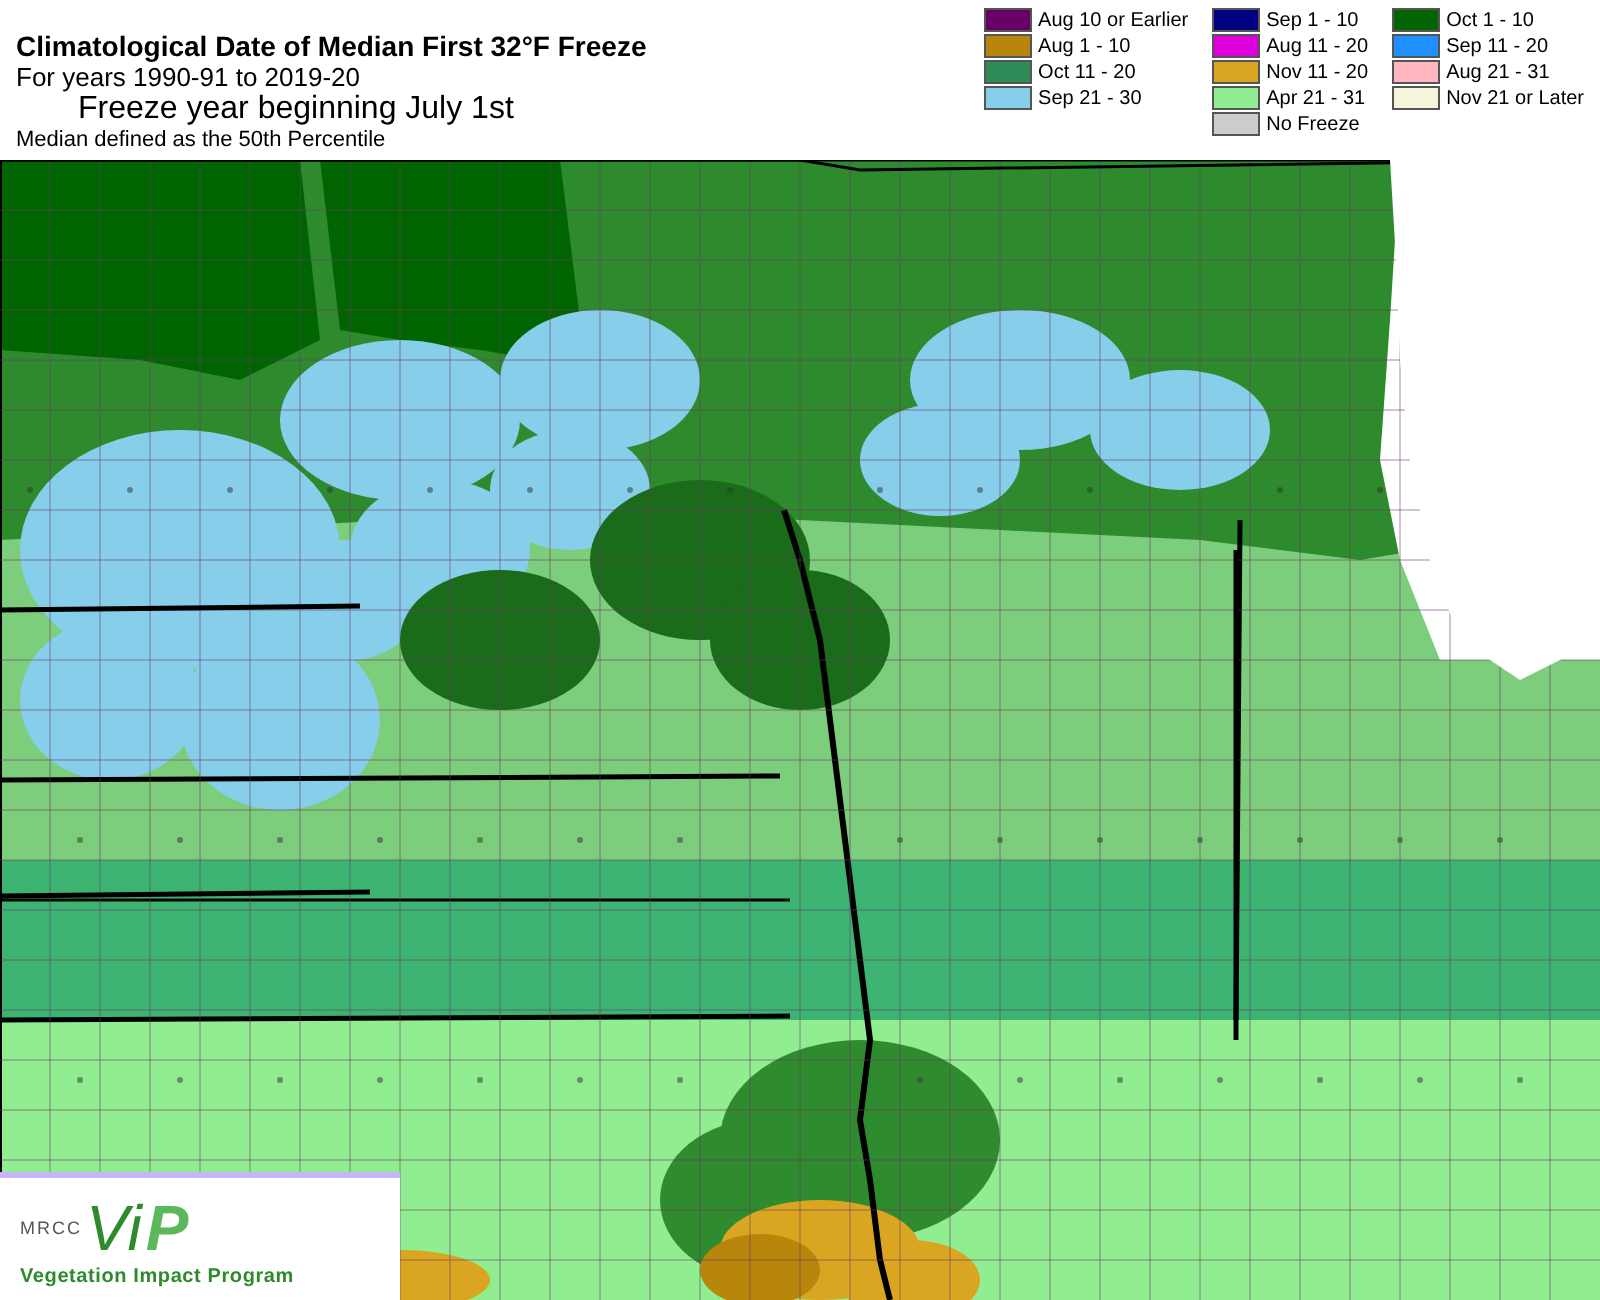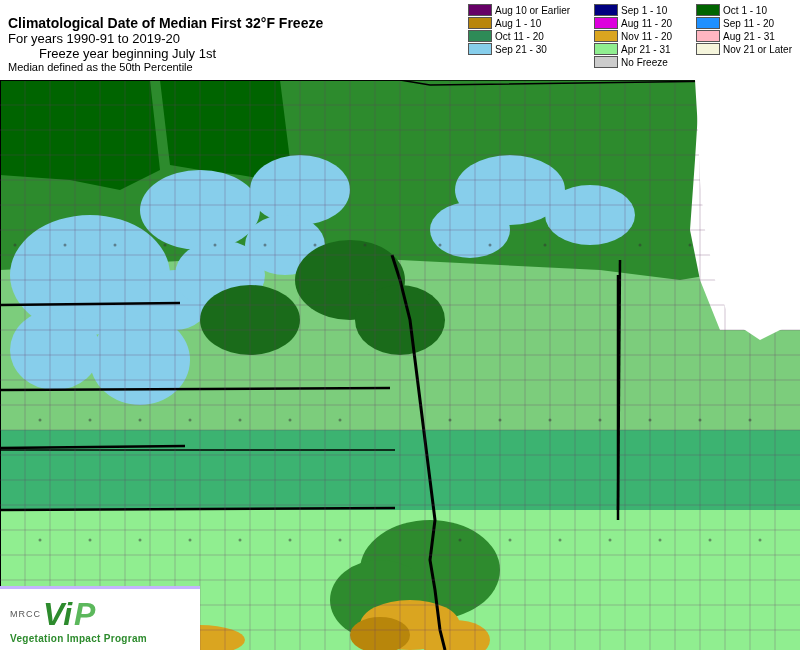--- a/index.html
+++ b/index.html
@@ -31,21 +31,21 @@
     #header-sub {
       font-size: 13px;
       color: #000;
     }
     #legend {
       position: absolute;
       top: 4px;
       right: 8px;
       display: grid;
       grid-template-columns: repeat(3, auto);
-      gap: 1px 24px;
+      gap: 1px 12px;
       font-size: 10px;
       z-index: 10;
     }
     .legend-item {
       display: flex;
       align-items: center;
       gap: 3px;
       white-space: nowrap;
     }
     .legend-swatch {
@@ -109,21 +109,21 @@
     }
   </style>
 </head>
 <body>
 
 <div id="container">
 
   <div id="header">
     <div id="header-title">Climatological Date of Median First 32°F Freeze</div>
     <div id="header-sub">For years 1990-91 to 2019-20</div>
-    <div id="header-sub" style="font-size:13px;color:#000;padding-left:31px;">Freeze year beginning July 1st</div>
+    <div id="header-sub" style="font-size:16px;color:#000;padding-left:31px;">Freeze year beginning July 1st</div>
     <div style="font-size:11px;color:#000;">Median defined as the 50th Percentile</div>
   </div>
 
   <div id="legend">
 
     <div class="legend-item">
       <div class="legend-swatch" style="background:#660066;"></div>
       <span>Aug 10 or Earlier</span>
     </div>
     <div class="legend-item">
@@ -358,20 +358,20 @@
 
       <line x1="618" y1="195" x2="618" y2="440" stroke="#000" stroke-width="2.5"></line>
 
     </svg>
   </div>
 
   <div id="footer">
     <div class="vip-logo">
       <div class="vip-logo-top">
         <span class="mrcc-text">MRCC</span>
-        <span class="vip-letters" style="color:#2d8b2d; font-size:32px; font-weight:700; font-style:italic; font-family:Arial Black,Arial,sans-serif;">Vi</span>
+        <span class="vip-letters" style="color:#2d8b2d; font-size:32px; font-weight:400; font-style:italic; font-family:Arial Black,Arial,sans-serif;">Vi</span>
         <span style="color:#5cb85c; font-size:32px; font-weight:900; font-style:italic; font-family:Arial Black,Arial,sans-serif;">P</span>
       </div>
       <div class="vip-subtitle" style="color:#2d8b2d; font-size:10px; font-weight:bold;">Vegetation Impact Program</div>
     </div>
   </div>
 
 </div>
 
 </body></html>

